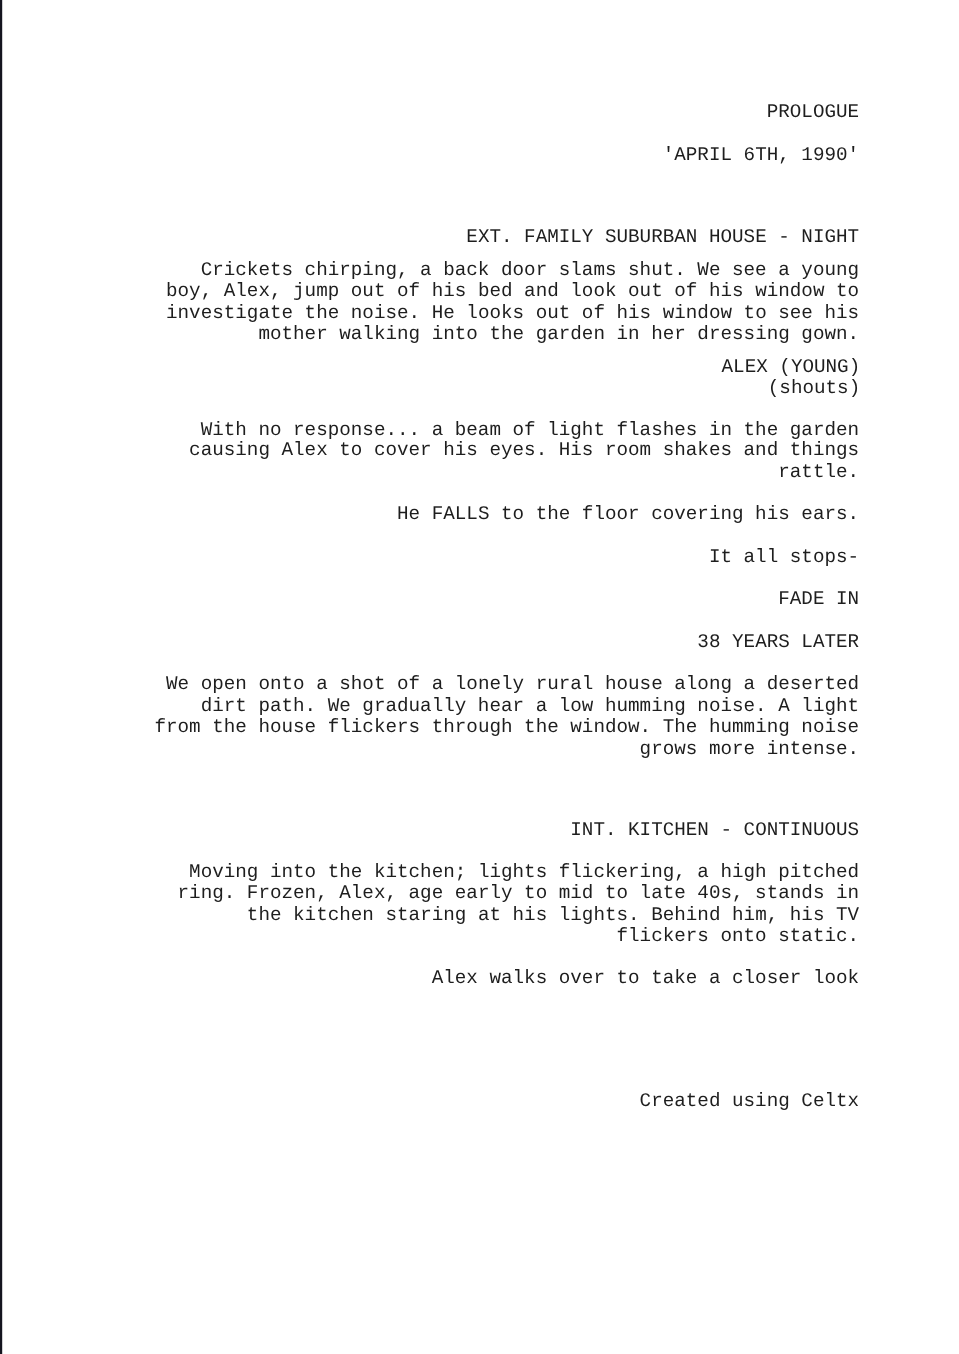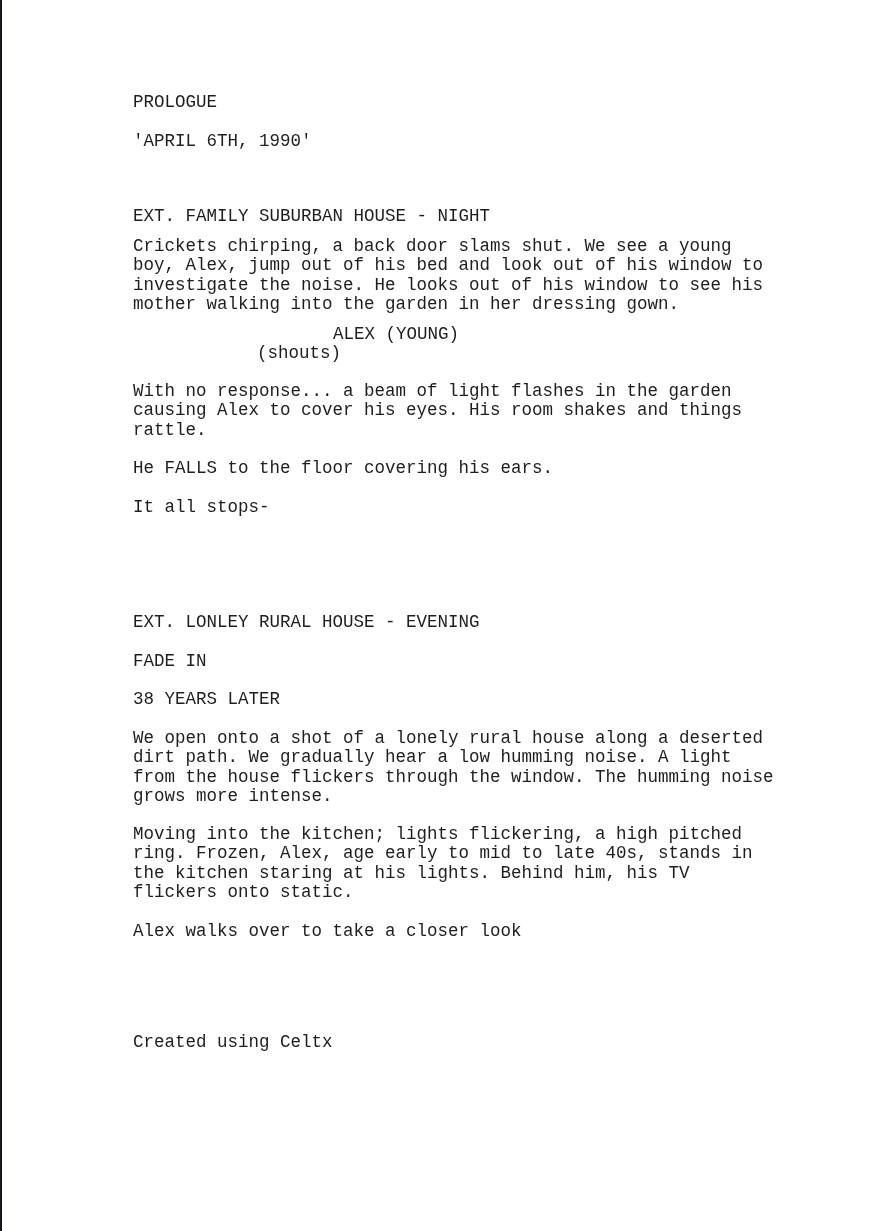--- a/index.html
+++ b/index.html
@@ -22,20 +22,21 @@
     padding-top: 93px;
     padding-left: 131px; 
     padding-right: 90px;
     box-sizing: border-box;
     width: 100%;
     height: 100%;
   }
   .blk {
     white-space: pre-wrap;
     max-width: 648px;
+    text-align: right;
   }
   
   .mt19  { margin-top: 19px; }
   .mt18  { margin-top: 18px; }
   .mt23  { margin-top: 10px; }
   .mt14  { margin-top: 10px; }
   .mt55  { margin-top: 55px; }
   .mt56  { margin-top: 56px; }
   .mt92  { margin-top: 92px; }
   .mt96  { margin-top: 96px; }
@@ -59,28 +60,28 @@
 
   <div class="blk mt14 character">ALEX (YOUNG)</div>
   <div class="blk paren">(shouts)</div>
 
   <div class="blk mt18">With no response... a beam of light flashes in the garden
 causing Alex to cover his eyes. His room shakes and things
 rattle.</div>
   <div class="blk mt19">He FALLS to the floor covering his ears.</div>
   <div class="blk mt19">It all stops-</div>
 
-  <div class="blk mt96">EXT. LONLEY RURAL HOUSE - EVENING</div>
   <div class="blk mt19">FADE IN</div>
   <div class="blk mt19">38 YEARS LATER</div>
   <div class="blk mt19">We open onto a shot of a lonely rural house along a deserted
 dirt path. We gradually hear a low humming noise. A light
 from the house flickers through the window. The humming noise
 grows more intense.</div>
 
+  <div class="blk mt55">INT. KITCHEN - CONTINUOUS</div>
   <div class="blk mt18">Moving into the kitchen; lights flickering, a high pitched
 ring. Frozen, Alex, age early to mid to late 40s, stands in
 the kitchen staring at his lights. Behind him, his TV
 flickers onto static.</div>
   <div class="blk mt19">Alex walks over to take a closer look</div>
 
   <div class="blk mt92">Created using Celtx</div>
 
 </div>
 

